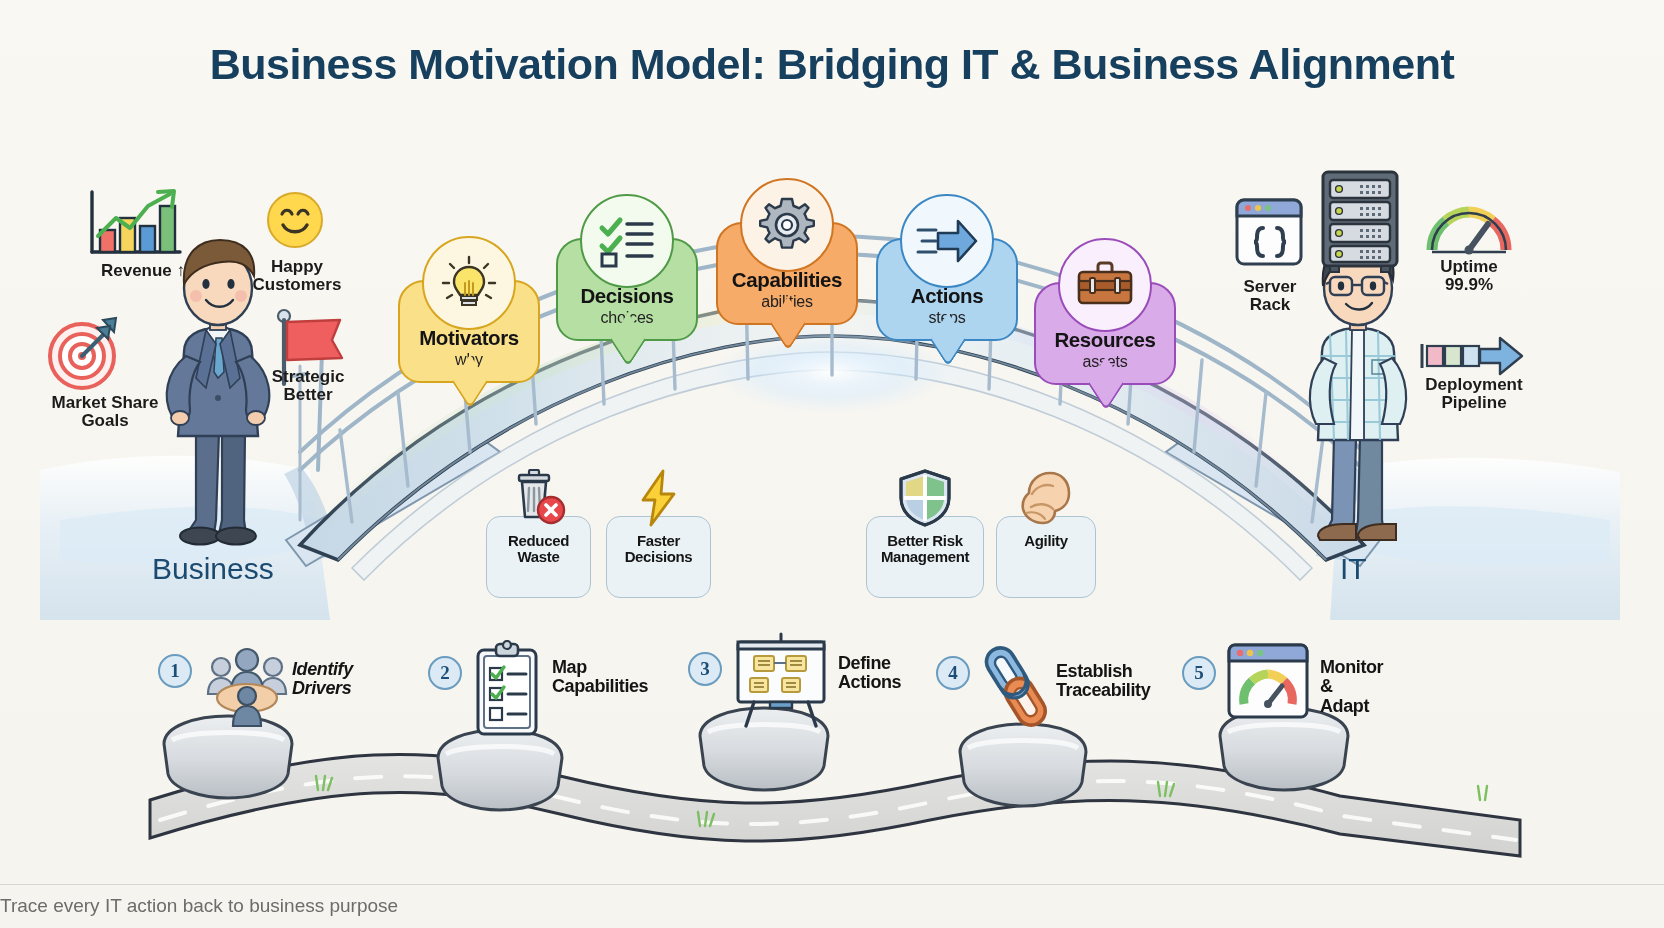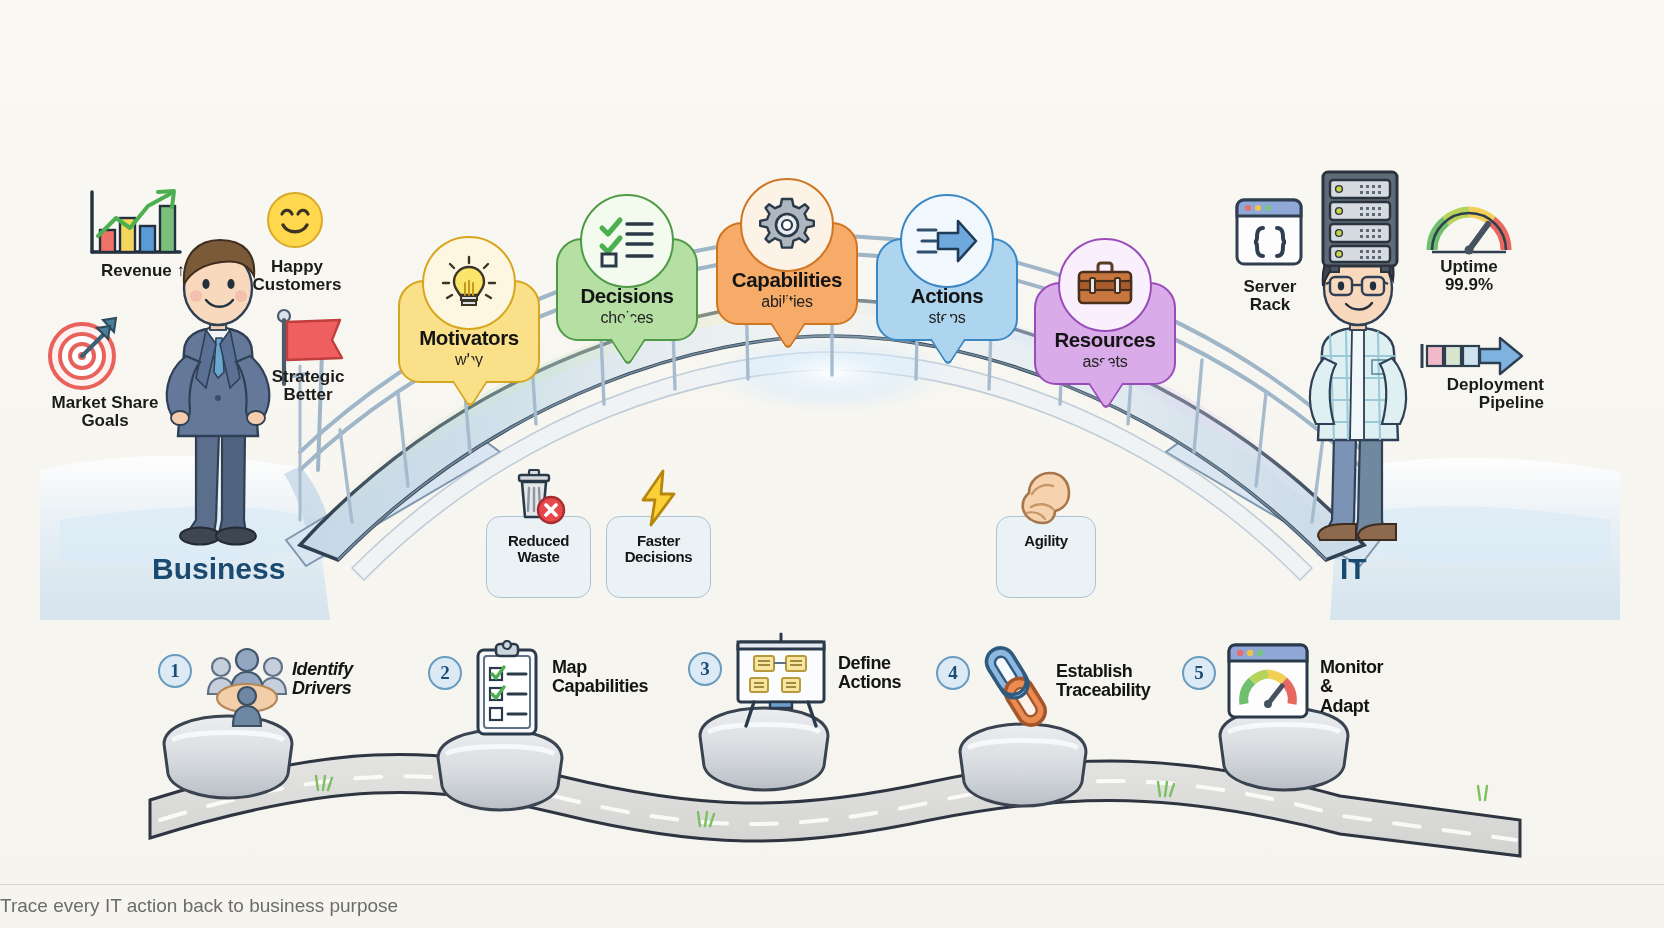--- a/index.html
+++ b/index.html
@@ -46,21 +46,21 @@
     line-height: 1.08;
     font-family: "Liberation Sans", sans-serif;
   }
 
   .sideicon { position: absolute; }
 
   
   .personlabel {
     position: absolute;
     font-size: 30px;
-    font-weight: bold;
+    font-weight: normal;
     color: #1b4a71;
     font-family: "Liberation Sans", sans-serif;
   }
 
   
   .pin {
     position: absolute;
     width: 142px;
     text-align: center;
   }
@@ -178,20 +178,21 @@
     font-size: 19px;
     color: #6c6c6c;
     font-family: "Liberation Sans", sans-serif;
   }
 </style>
 </head>
 <body>
 
 <div id="page">
 
+  <div id="title">Business Motivation Model: Bridging IT &amp; Business Alignment</div>
 
   <div id="scene">
   <svg width="1664" height="928" viewBox="0 0 1664 928">
     <defs>
       <linearGradient id="deckG" x1="0" y1="0" x2="1" y2="0">
         <stop offset="0%" stop-color="#c6d7e6"></stop>
         <stop offset="18%" stop-color="#cfe0ea"></stop>
         <stop offset="36%" stop-color="#e8eef0"></stop>
         <stop offset="52%" stop-color="#f2f4f2"></stop>
         <stop offset="70%" stop-color="#e6eef2"></stop>
@@ -548,21 +549,21 @@
 
   <div class="sideicon" style="left:1418px; top:334px;">
     <svg width="108" height="46" viewBox="0 0 108 46">
       <line x1="4" y1="10" x2="4" y2="34" stroke="#2f3f4f" stroke-width="3"></line>
       <rect x="9" y="12" width="16" height="20" fill="#f2b9c8" stroke="#2f3f4f" stroke-width="2.2"></rect>
       <rect x="27" y="12" width="16" height="20" fill="#d8e6cf" stroke="#2f3f4f" stroke-width="2.2"></rect>
       <rect x="45" y="12" width="16" height="20" fill="#cfe2ef" stroke="#2f3f4f" stroke-width="2.2"></rect>
       <path d="M62,15 L82,15 L82,4 L104,22 L82,40 L82,29 L62,29 Z" fill="#7eb3e0" stroke="#2f3f4f" stroke-width="2.4" stroke-linejoin="round"></path>
     </svg>
   </div>
-  <div class="sidecap" style="left:1404px; top:376px; width:140px; white-space:pre-line;text-align:right;">Deployment
+  <div class="sidecap" style="left:1404px; top:376px; width:140px; white-space:pre-line;">Deployment
 Pipeline</div>
 
   <div class="personlabel" style="left:1340px; top:552px;">IT</div>
 
   <div class="pin" style="left:398px; top:280px;">
     <div class="body" style="background:#fbe08a; border-color:#d7a61e; color:#d7a61e;">
       <div class="circ" style="border-color:#d7a61e; background:#fdf6e0;">
         <svg width="56" height="56" viewBox="0 0 56 56">
           <path d="M28,12 C19,12 13,19 13,27 C13,33 17,36 19,40 L37,40 C39,36 43,33 43,27 C43,19 37,12 28,12 Z" fill="#fbe46a" stroke="#3a3524" stroke-width="2.4"></path>
           <rect x="20" y="41" width="16" height="4" fill="#dfe3e8" stroke="#3a3524" stroke-width="2"></rect>
@@ -677,20 +678,36 @@
     <div class="bicon">
       <svg width="58" height="58" viewBox="0 0 58 58">
         <path d="M33,2 L13,31 L25,31 L21,56 L44,25 L31,25 Z" fill="#fbd13a" stroke="#b8860b" stroke-width="2.8" stroke-linejoin="round"></path>
       </svg>
     </div>
     <div class="btxt" style="white-space:pre-line;">Faster
 Decisions</div>
   </div>
 
 
+  <div class="benefit" style="left:866px; top:516px; width:118px;">
+    <div class="bicon" style="margin-left:-27px; width:54px;">
+      <svg width="54" height="58" viewBox="0 0 54 58">
+        <path d="M27,2 L51,10 L51,29 C51,43 40,52 27,56 C14,52 3,43 3,29 L3,10 Z" fill="#dce6f0" stroke="#2b3a4a" stroke-width="3" stroke-linejoin="round"></path>
+        <path d="M27,7 L46,13 L46,29 C46,40 37,48 27,51 Z" fill="#6fbf9e"></path>
+        <path d="M27,7 L8,13 L8,29 C8,40 17,48 27,51 Z" fill="#b9cfe4"></path>
+        <path d="M27,7 L46,13 L46,29 C46,40 37,48 27,51 L27,7" fill="#8cc47f" opacity=".6"></path>
+        <path d="M27,7 L8,13 L8,29 L27,29 Z" fill="#f0d966" opacity=".75"></path>
+        <line x1="27" y1="6" x2="27" y2="52" stroke="#ffffff" stroke-width="4"></line>
+        <line x1="6" y1="29" x2="48" y2="29" stroke="#ffffff" stroke-width="4"></line>
+        <path d="M27,2 L51,10 L51,29 C51,43 40,52 27,56 C14,52 3,43 3,29 L3,10 Z" fill="none" stroke="#2b3a4a" stroke-width="3" stroke-linejoin="round"></path>
+      </svg>
+    </div>
+    <div class="btxt" style="white-space:pre-line;">Better Risk
+Management</div>
+  </div>
 
   <div class="benefit" style="left:996px; top:516px; width:100px;">
     <div class="bicon" style="margin-left:-27px; width:54px;">
       <svg width="54" height="56" viewBox="0 0 54 56">
         <path d="M10,24 C10,12 20,4 31,4 C42,4 50,12 50,24 C50,34 44,40 36,42
                  C36,48 32,54 24,54 C14,54 6,48 4,40 C3,34 5,28 10,24 Z" fill="#f6d2ae" stroke="#a7764b" stroke-width="2.6"></path>
         <path d="M13,25 C17,18 26,14 34,17" fill="none" stroke="#c79767" stroke-width="2.4" stroke-linecap="round"></path>
         <path d="M12,38 C18,34 28,34 34,40" fill="none" stroke="#c79767" stroke-width="2.4" stroke-linecap="round"></path>
         <path d="M7,44 C14,42 22,44 26,50" fill="none" stroke="#c79767" stroke-width="2.2" stroke-linecap="round"></path>
       </svg>

